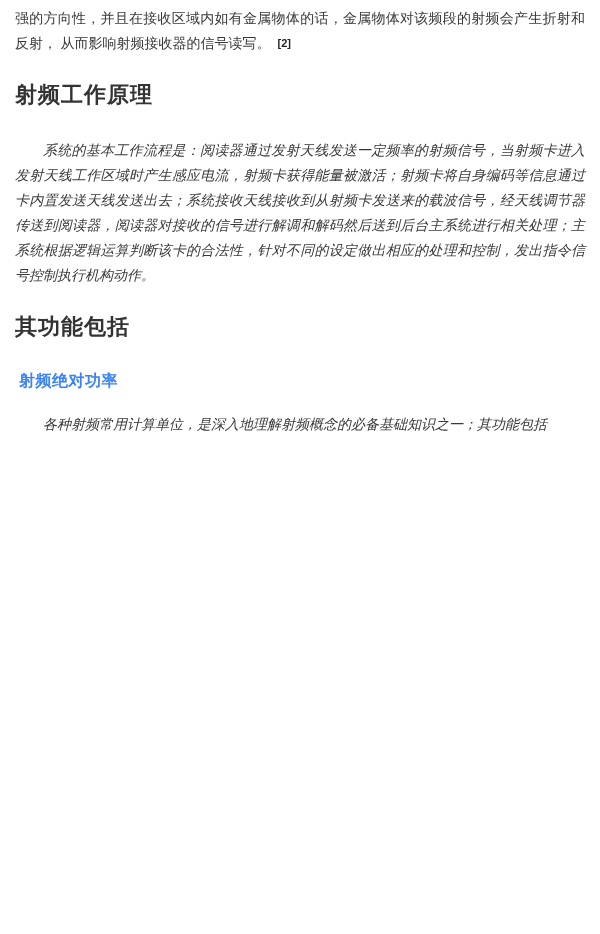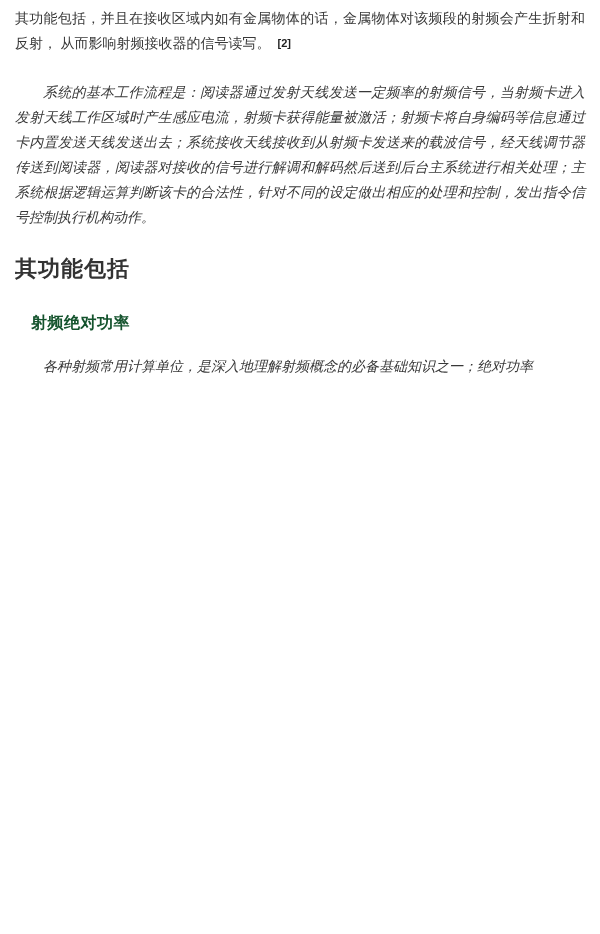--- a/index.html
+++ b/index.html
@@ -33,46 +33,47 @@
     font-weight: 700;
     color: #333333;
     margin: 24px 0 28px 0;
     letter-spacing: 1px;
   }
   h3.sub-heading {
     font-family: "Liberation Sans", "DejaVu Sans", sans-serif;
     font-size: 16px;
     line-height: 22px;
     font-weight: 700;
-    color: #14532d;
-    margin: 20px 0 20px 16px;
+    color: #3b82f6;
+    margin: 20px 0 20px 4px;
     letter-spacing: 0.5px;
   }
   .ref {
     font-family: "Liberation Sans", "DejaVu Sans", sans-serif;
     font-size: 11px;
     font-weight: 700;
     color: #222222;
     margin-left: 7px;
     vertical-align: 1px;
     cursor: pointer;
   }
 </style>
 </head>
 <body>
 
 <main>
 
-  <p class="body-text lead"><span>其功能包括，并且在接收区域内如有金属物体的话，金属物体对该频段的射频会产生折射和反射， 从而影响射频接收器的信号读写。</span><span class="ref">[2]</span></p>
+  <p class="body-text lead"><span>强的方向性，并且在接收区域内如有金属物体的话，金属物体对该频段的射频会产生折射和反射， 从而影响射频接收器的信号读写。</span><span class="ref">[2]</span></p>
 
+  <h2 class="sec-heading">射频工作原理</h2>
 
   <p class="body-text indent">系统的基本工作流程是：阅读器通过发射天线发送一定频率的射频信号，当射频卡进入发射天线工作区域时产生感应电流，射频卡获得能量被激活；射频卡将自身编码等信息通过卡内置发送天线发送出去；系统接收天线接收到从射频卡发送来的载波信号，经天线调节器传送到阅读器，阅读器对接收的信号进行解调和解码然后送到后台主系统进行相关处理；主系统根据逻辑运算判断该卡的合法性，针对不同的设定做出相应的处理和控制，发出指令信号控制执行机构动作。</p>
 
 
 
 
   <h2 class="sec-heading">其功能包括</h2>
 
   <h3 class="sub-heading">射频绝对功率</h3>
 
-  <p class="body-text indent">各种射频常用计算单位，是深入地理解射频概念的必备基础知识之一；绝对功率</p>
+  <p class="body-text indent">各种射频常用计算单位，是深入地理解射频概念的必备基础知识之一；其功能包括</p>
 
 </main>
 
 </body></html>

